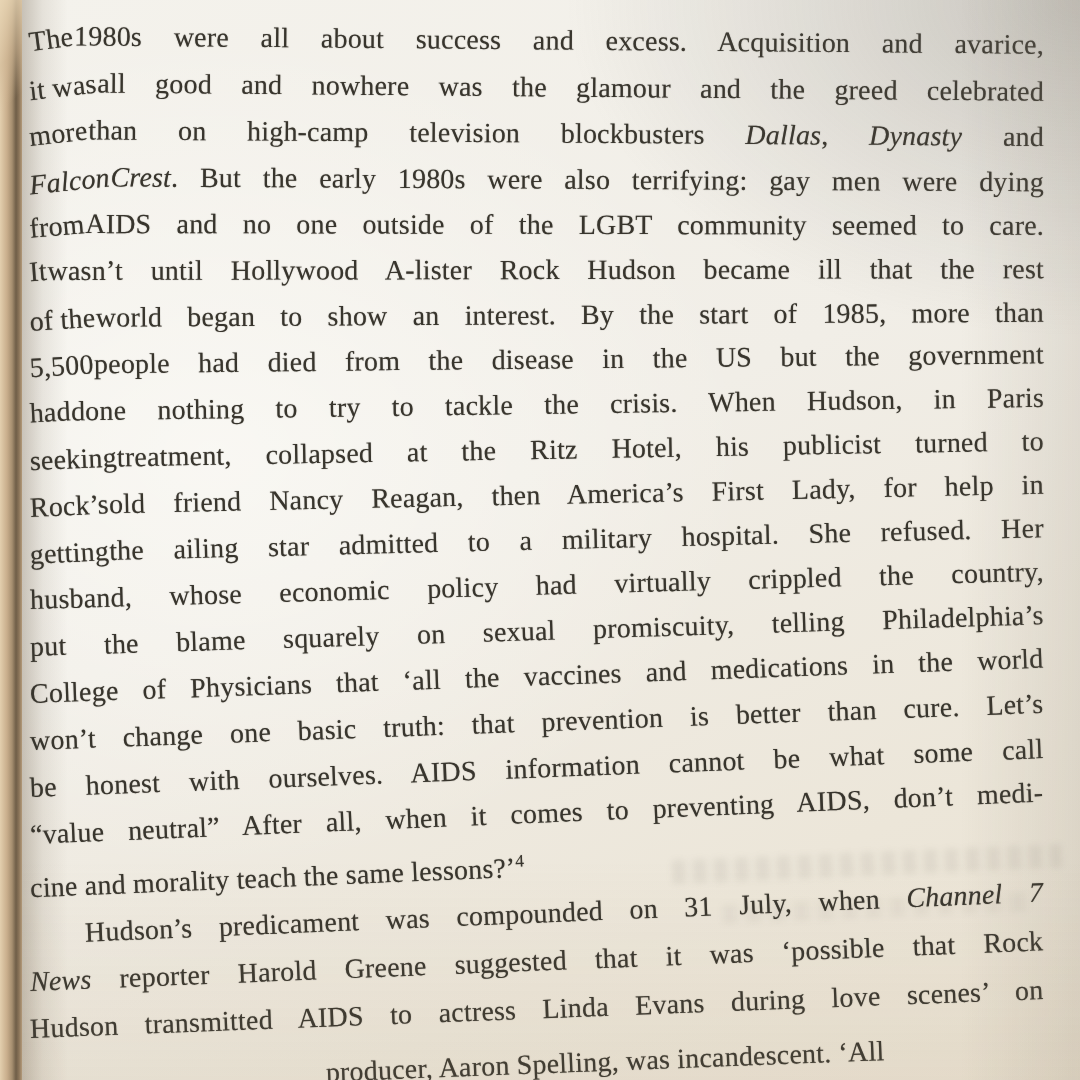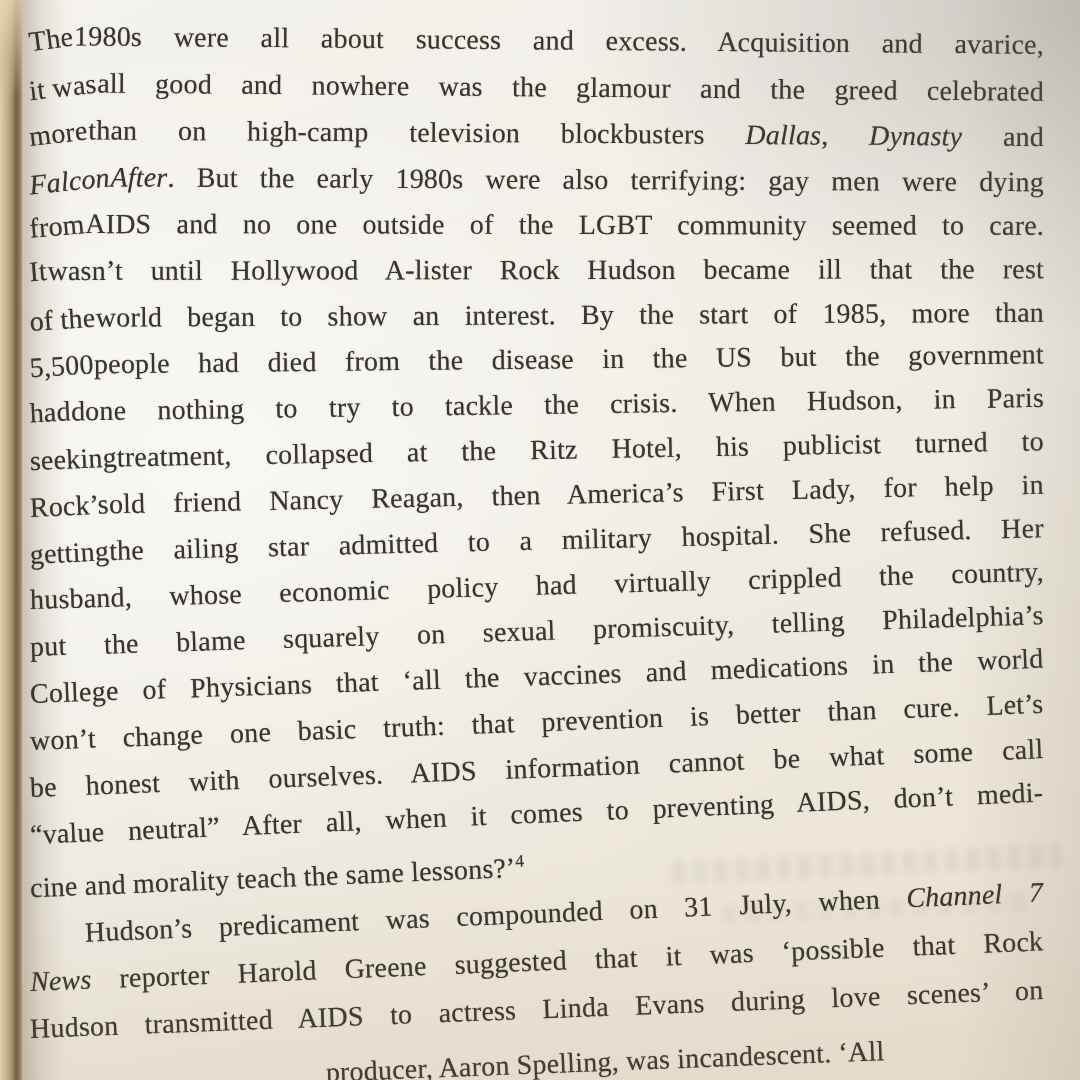--- a/index.html
+++ b/index.html
@@ -119,21 +119,21 @@
   <div class="edge"></div>
   <div class="edge-curl"></div>
   <div class="page">
     <div class="page-shadow-left"></div>
     <div class="smudge smudge-1"></div>
     <div class="smudge smudge-2"></div>
     <div class="text">
         <div class="line"><span class="seg">The </span><span class="seg">1980s were all about success and excess. Acquisition and avarice,</span></div>
         <div class="line"><span class="seg">it was </span><span class="seg">all good and nowhere was the glamour and the greed celebrated</span></div>
         <div class="line"><span class="seg">more </span><span class="seg">than on high-camp television blockbusters </span><span class="seg i">Dallas</span><span class="seg">, </span><span class="seg i">Dynasty</span><span class="seg"> and</span></div>
-        <div class="line"><span class="seg i">Falcon </span><span class="seg i">After</span><span class="seg">. But the early 1980s were also terrifying: gay men were dying</span></div>
+        <div class="line"><span class="seg i">Falcon </span><span class="seg i">Crest</span><span class="seg">. But the early 1980s were also terrifying: gay men were dying</span></div>
         <div class="line"><span class="seg">from </span><span class="seg">AIDS and no one outside of the LGBT community seemed to care.</span></div>
         <div class="line"><span class="seg">It </span><span class="seg">wasn’t until Hollywood A-lister Rock Hudson became ill that the rest</span></div>
         <div class="line"><span class="seg">of the </span><span class="seg">world began to show an interest. By the start of 1985, more than</span></div>
         <div class="line"><span class="seg">5,500 </span><span class="seg">people had died from the disease in the US but the government</span></div>
         <div class="line"><span class="seg">had </span><span class="seg">done nothing to try to tackle the crisis. When Hudson, in Paris</span></div>
         <div class="line"><span class="seg">seeking </span><span class="seg">treatment, collapsed at the Ritz Hotel, his publicist turned to</span></div>
         <div class="line"><span class="seg">Rock’s </span><span class="seg">old friend Nancy Reagan, then America’s First Lady, for help in</span></div>
         <div class="line"><span class="seg">getting </span><span class="seg">the ailing star admitted to a military hospital. She refused. Her</span></div>
         <div class="line"><span class="seg">husband, whose economic policy had virtually crippled the country,</span></div>
         <div class="line"><span class="seg">put the blame squarely on sexual promiscuity, telling Philadelphia’s</span></div>

